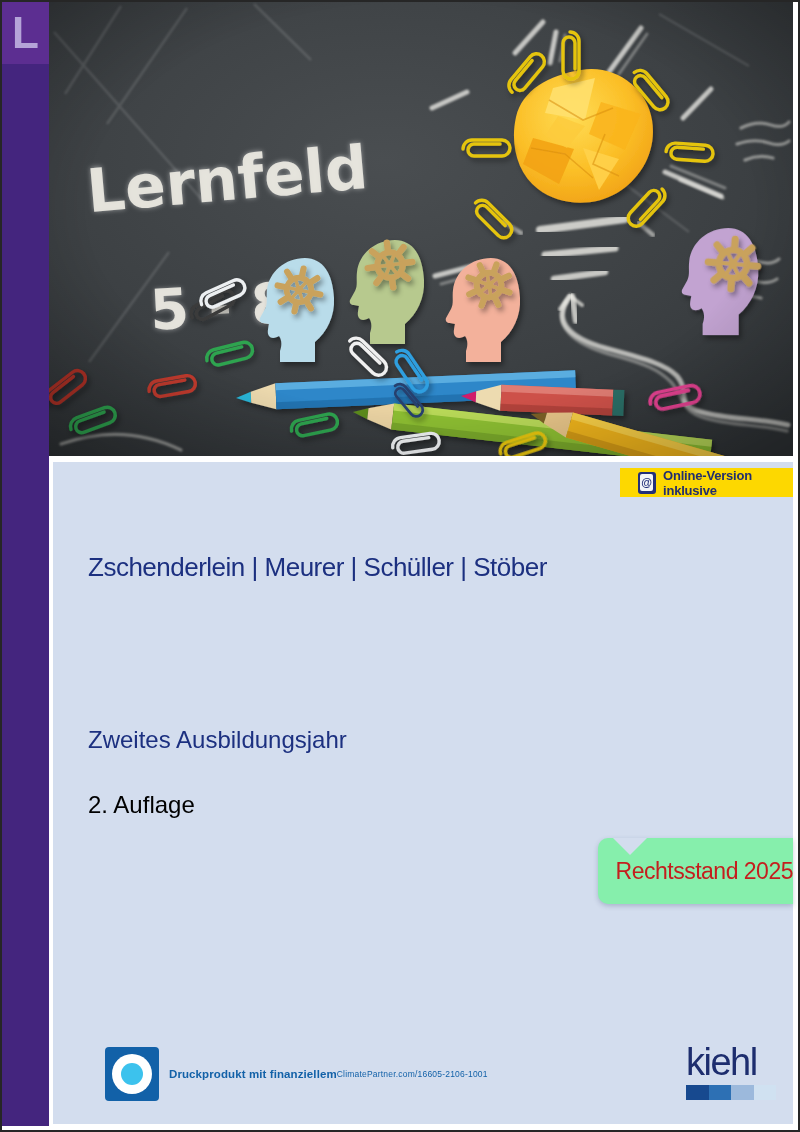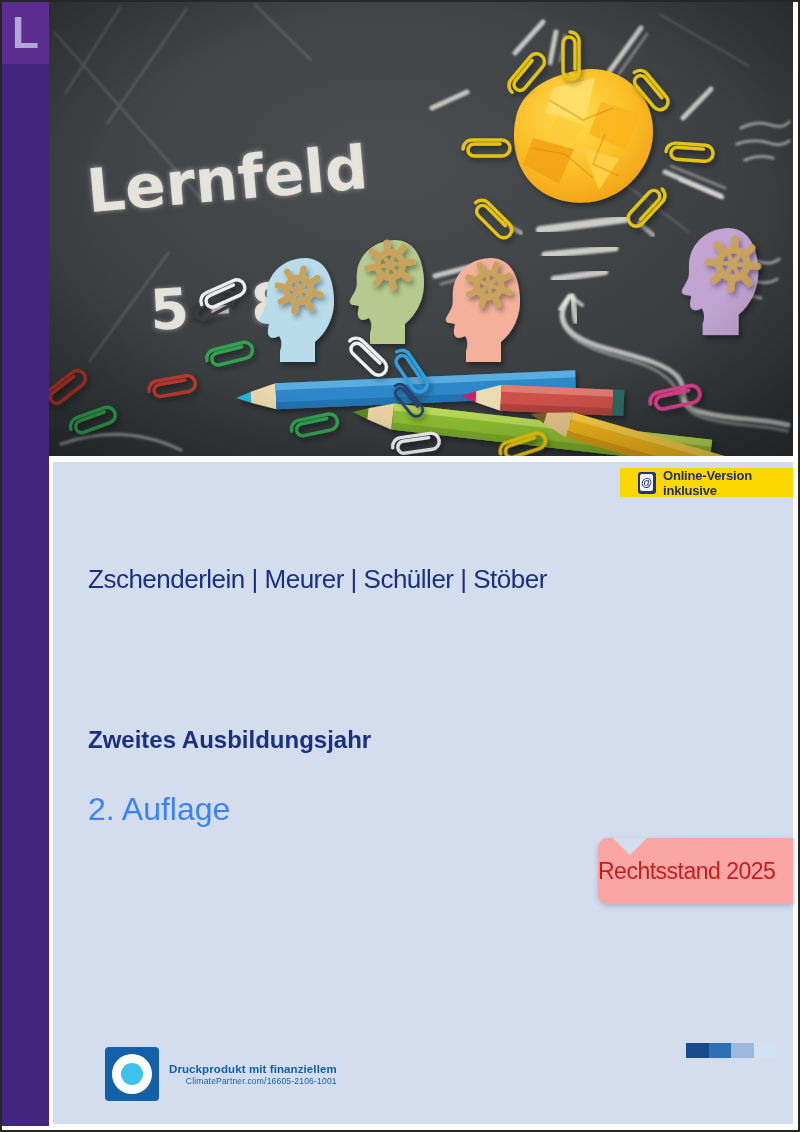--- a/index.html
+++ b/index.html
@@ -16,38 +16,38 @@
   
   .blue-field{position:absolute;left:53px;top:462px;width:740px;height:662px;background:#d3ddee;}
   
   .badge{position:absolute;left:620px;top:468px;width:173px;height:29px;background:#fdd800;
     display:flex;align-items:center;gap:7px;padding-left:18px;box-sizing:border-box;}
   .badge-icon{width:18px;height:22px;background:#23307a;border-radius:3px;position:relative;flex:0 0 auto;}
   .badge-icon .inner{position:absolute;left:2px;top:2px;right:3px;bottom:3px;background:#f2f4f8;border-radius:2px;
     display:flex;align-items:center;justify-content:center;color:#23307a;font-size:11px;font-weight:700;}
   .badge-label{color:#222e6e;font-size:13px;font-weight:700;letter-spacing:-0.2px;}
   
-  .authors{position:absolute;left:88px;top:564px;color:#1c3080;font-size:26px;letter-spacing:-0.5px;}
+  .authors{position:absolute;left:88px;top:552px;color:#1c3080;font-size:26px;letter-spacing:-0.5px;}
   .title{position:absolute;left:88px;top:616px;color:#1c3080;font-size:38px;font-weight:700;
     line-height:1.32;letter-spacing:-0.5px;}
-  .subtitle{position:absolute;left:88px;top:726px;color:#1c3080;font-size:24px;font-weight:700;}
-  .edition{position:absolute;left:88px;top:791px;color:#3b82f6;font-size:32px;}
-  
-  .legal-tab{position:absolute;left:598px;top:838px;width:195px;height:66px;background:#fca5a5;
+  .subtitle{position:absolute;left:88px;top:726px;color:#1c3080;font-size:24px;font-weight:400;}
+  .edition{position:absolute;left:88px;top:791px;color:#000000;font-size:24px;}
+  
+  .legal-tab{position:absolute;left:598px;top:838px;width:195px;height:66px;background:#86efac;
     border-radius:10px 0 0 10px;box-shadow:0 2px 5px rgba(40,60,100,.25);
-    display:flex;align-items:center;justify-content:flex-start;}
+    display:flex;align-items:center;justify-content:flex-end;}
   .legal-tab .notch{position:absolute;left:15px;top:0;width:0;height:0;
     border-left:17px solid transparent;border-right:17px solid transparent;border-top:17px solid #d3ddee;}
   .legal-tab span{color:#c41e1e;font-size:23px;letter-spacing:-0.5px;}
   
   .climate{position:absolute;left:105px;top:1047px;display:flex;gap:10px;align-items:center;}
   .climate-logo{width:54px;height:54px;background:#1261a8;border-radius:4px;position:relative;flex:0 0 auto;}
   .climate-logo .ring{position:absolute;left:7px;top:7px;width:40px;height:40px;border-radius:50%;background:#ffffff;}
   .climate-logo .dot{position:absolute;left:16px;top:16px;width:22px;height:22px;border-radius:50%;background:#3cc2ed;}
-  .climate-text{color:#1261a8;display:flex;flex-direction:column;justify-content:center;}
+  .climate-text{color:#1261a8;display:flex;justify-content:center;}
   .climate-text .l1{font-size:11.5px;font-weight:700;letter-spacing:0.1px;}
   .climate-text .l2{font-size:25px;font-weight:700;letter-spacing:0.6px;line-height:1.1;}
   .climate-text .l3{font-size:8.5px;letter-spacing:0.2px;margin-top:1px;text-align:right;}
   
   .publisher{position:absolute;left:686px;top:1042px;display:flex;flex-direction:column;}
   .publisher .name{color:#1d2d6e;font-size:38px;line-height:1.1;letter-spacing:-1.5px;}
   .publisher .bar{display:flex;margin-top:1px;height:15px;width:90px;}
   .publisher .bar i{flex:1 1 auto;display:block;}
   .publisher .bar i:nth-child(1){background:#17498f;}
   .publisher .bar i:nth-child(2){background:#2d70b4;}
@@ -298,20 +298,21 @@
       <div class="ring"></div>
       <div class="dot"></div>
     </div>
     <div class="climate-text">
       <span class="l1">Druckprodukt mit finanziellem</span>
       <span class="l3">ClimatePartner.com/16605-2106-1001</span>
     </div>
   </div>
 
   <div class="publisher">
+    <span class="name">kiehl</span>
     <span class="bar">
         <i></i>
         <i></i>
         <i></i>
         <i></i>
       </span>
   </div>
 
   <div class="frame"></div>
 </div>

